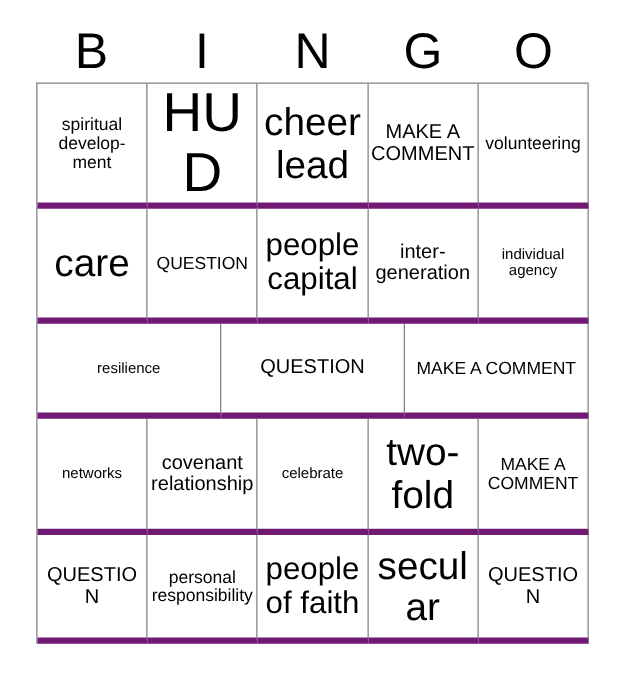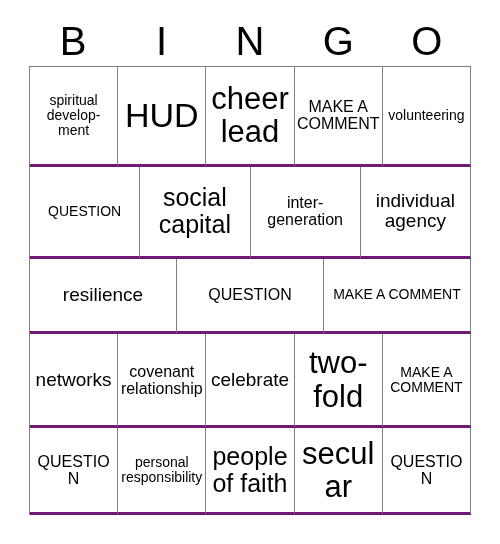--- a/index.html
+++ b/index.html
@@ -62,38 +62,38 @@
   }
   .grid-row.r1 { height: 100px; }
   .grid-row.r2 { height: 92px; }
   .grid-row.r3 { height: 76px; }
   .grid-row.r4 { height: 94px; }
   .grid-row.r5 { height: 87px; }
 
   .cell {
     flex: 1 1 0;
     border-right: 1px solid #808080;
-    border-bottom: 3px solid #701a75;
+    border-bottom: 5px solid #701a75;
     box-sizing: border-box;
     display: flex;
     align-items: center;
     justify-content: center;
     text-align: center;
     padding: 1px 2px;
     line-height: 1.08;
     overflow: hidden;
     word-break: break-word;
     hyphens: manual;
   }
   .t-sm   { font-size: 14px; }
   .t-md   { font-size: 16px; }
-  .t-lg   { font-size: 19px; align-items: center; }
+  .t-lg   { font-size: 12px; align-items: center; }
   .t-xl   { font-size: 25px; }
   .t-xxl  { font-size: 31px; justify-content: center; }
-  .t-huge { font-size: 34px; justify-content: center; }
+  .t-huge { font-size: 44px; justify-content: center; }
 
   .cell-inner {
     display: block;
     width: 100%;
   }
 </style>
 </head>
 <body>
 
 <div class="card">
@@ -120,25 +120,28 @@
         </div>
       <div class="cell t-md">
           <span class="cell-inner">MAKE A COMMENT</span>
         </div>
       <div class="cell t-sm">
           <span class="cell-inner">volunteering</span>
         </div>
     </div>
 
     <div class="grid-row r2">
+      <div class="cell t-xxl">
+          <span class="cell-inner">care</span>
+        </div>
       <div class="cell t-sm">
           <span class="cell-inner">QUESTION</span>
         </div>
       <div class="cell t-xl">
-          <span class="cell-inner">social capital</span>
+          <span class="cell-inner">people capital</span>
         </div>
       <div class="cell t-md">
           <span class="cell-inner">inter-generation</span>
         </div>
       <div class="cell t-lg">
           <span class="cell-inner">individual agency</span>
         </div>
     </div>
 
     <div class="grid-row r3">

